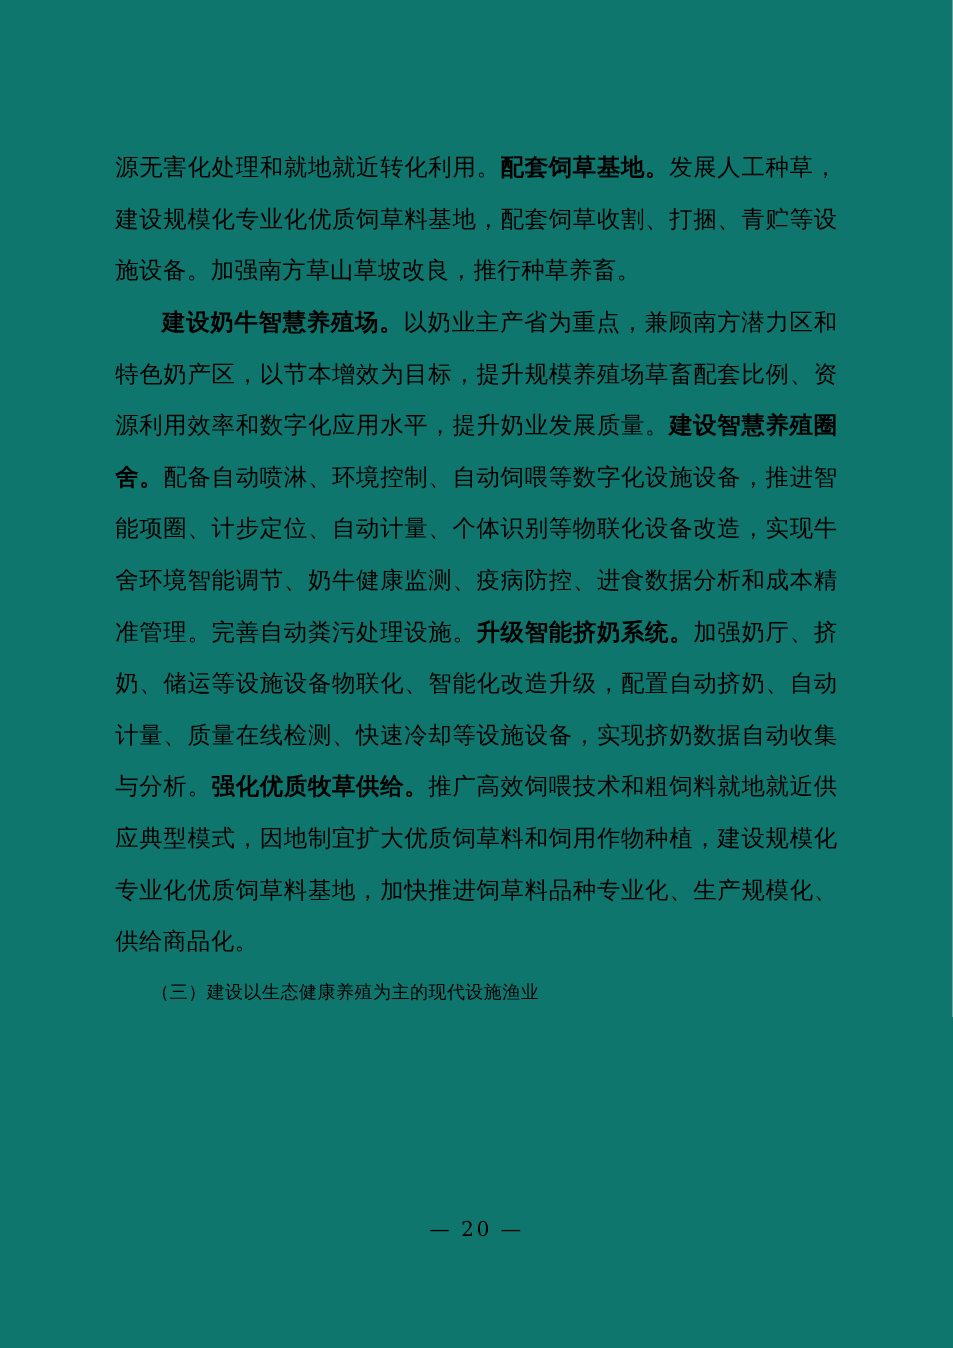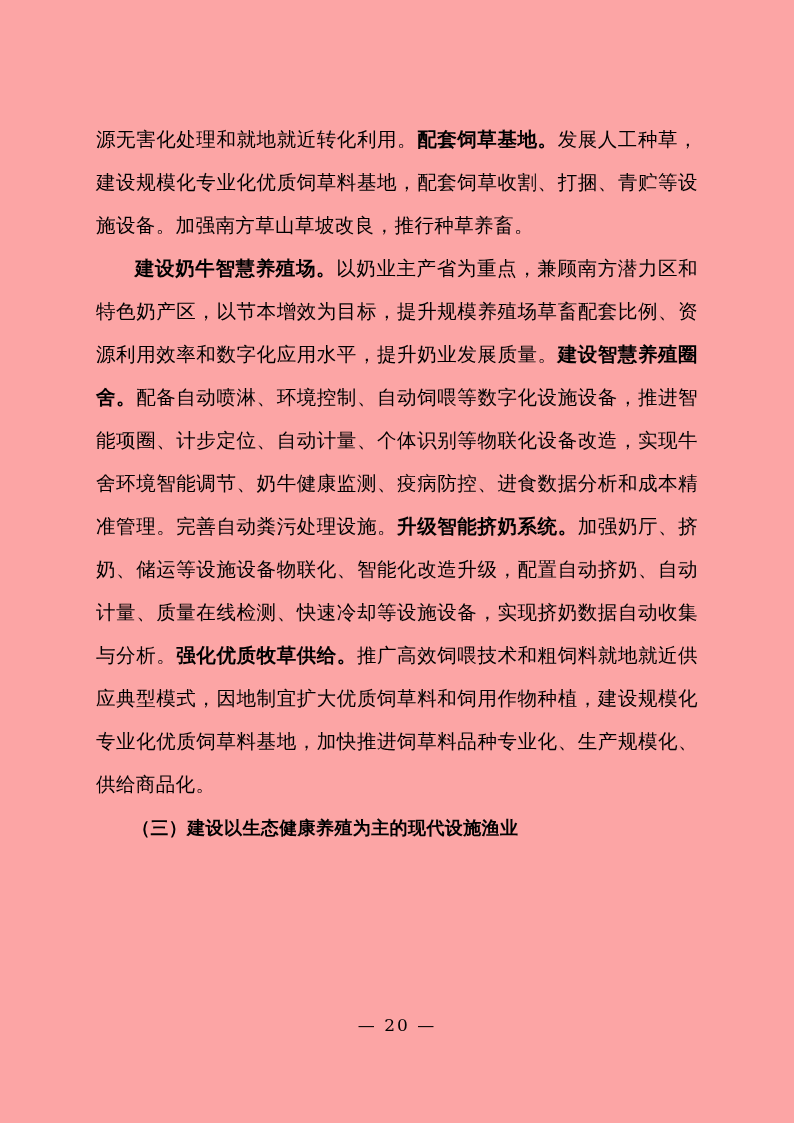--- a/index.html
+++ b/index.html
@@ -3,21 +3,21 @@
 <meta charset="utf-8">
 <style>
   html, body {
     margin: 0;
     padding: 0;
     background: #ffffff;
   }
   .page {
     width: 794px;
     height: 1123px;
-    background: #fca5a5;
+    background: #0f766e;
     position: relative;
     box-sizing: border-box;
     padding: 118px 96px 0 96px;
     font-family: "DejaVu Serif", "Liberation Serif", serif;
     color: #000000;
     overflow: hidden;
   }
   .body-text {
     font-size: 19.5px;
     line-height: 43px;
@@ -28,23 +28,23 @@
   p {
     margin: 0;
   }
   .indent {
     text-indent: 2em;
   }
   .bold {
     font-weight: bold;
   }
   .heading {
-    font-weight: bold;
+    font-weight: normal;
     text-indent: 2em;
-    font-size: 18px;
+    font-size: 15px;
     line-height: 43px;
   }
   .pagenum {
     position: absolute;
     left: 0;
     right: 0;
     bottom: 88px;
     text-align: center;
     font-size: 17px;
     letter-spacing: 2px;

